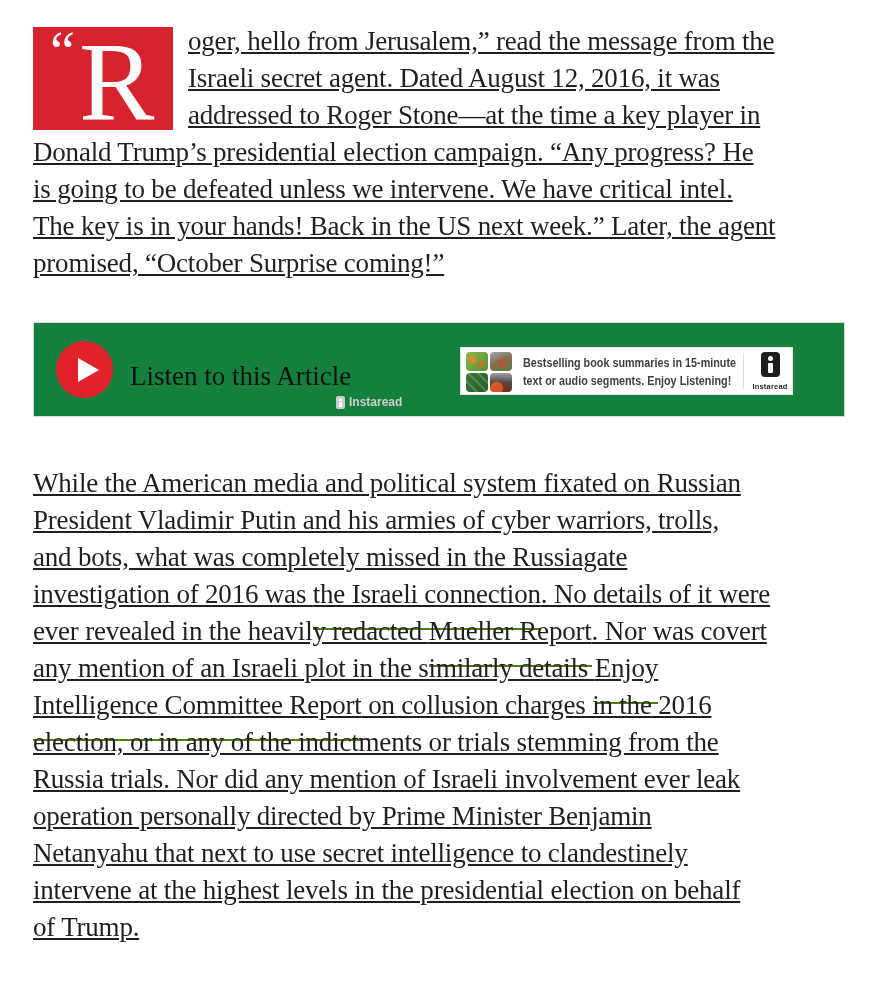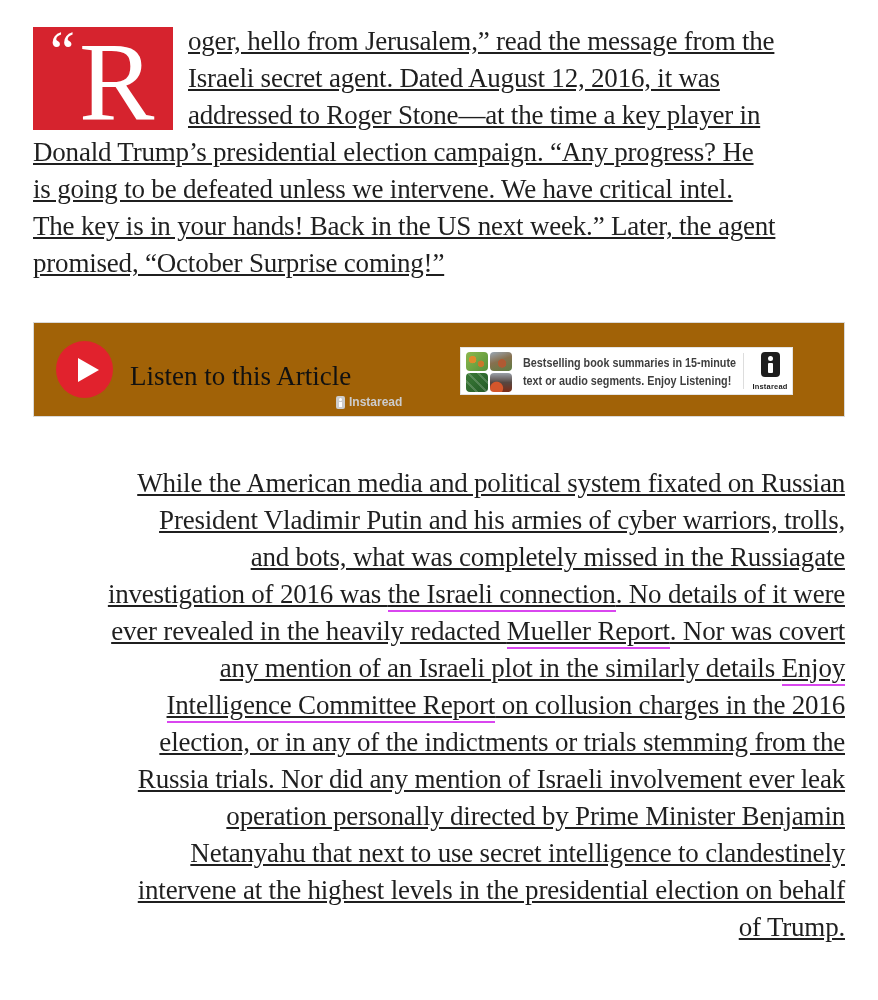--- a/index.html
+++ b/index.html
@@ -9,22 +9,22 @@
     overflow: hidden;
     font-family: "Liberation Serif", serif;
     color: #1f1f1f;
   }
   .article { padding: 23px 33px 0 33px; }
 
   
   .para { font-size: 27px; line-height: 37px; letter-spacing: -0.2px; }
   .line { white-space: nowrap; text-decoration: underline; }
   .link {
-    border-bottom: 2px solid #d946ef;
-    padding-bottom: 1px;
+    border-bottom: 2px solid #4d7c0f;
+    padding-bottom: 19px;
     cursor: pointer;
   }
 
   
   .dropcap {
     float: left;
     width: 140px; height: 103px;
     margin: 4px 15px 0 0;
     background: #d6232e;
     position: relative;
@@ -39,21 +39,21 @@
   }
 
   
   .listen-box {
     clear: both;
     position: relative;
     box-sizing: border-box;
     height: 95px;
     margin-top: 40px;
     border: 1px solid #d9d9d9;
-    background: #a16207;
+    background: #15803d;
   }
   .play {
     position: absolute; left: 22px; top: 18px;
     width: 57px; height: 57px; border-radius: 50%;
     background: #e1222d;
     display: flex; align-items: center; justify-content: center;
     cursor: pointer;
   }
   .play .tri {
     width: 0; height: 0; margin-left: 7px;
@@ -150,21 +150,21 @@
   .logo-book::after {
     content: ""; position: absolute; left: 7px; top: 11px;
     width: 5px; height: 10px; background: #ffffff; border-radius: 1px;
   }
   .logo-text {
     font-family: "Liberation Sans", sans-serif;
     font-size: 7.5px; font-weight: bold; color: #1d1d1d;
     margin-top: 1px; letter-spacing: 0.2px;
   }
 
-  .p2 { margin-top: 48px; text-align: right; }
+  .p2 { margin-top: 48px; }
 </style>
 </head>
 <body>
 
 <div class="article">
 
   <div class="para">
     <div class="dropcap">
       <span class="dq">“</span>
       <span class="dl">R</span>

